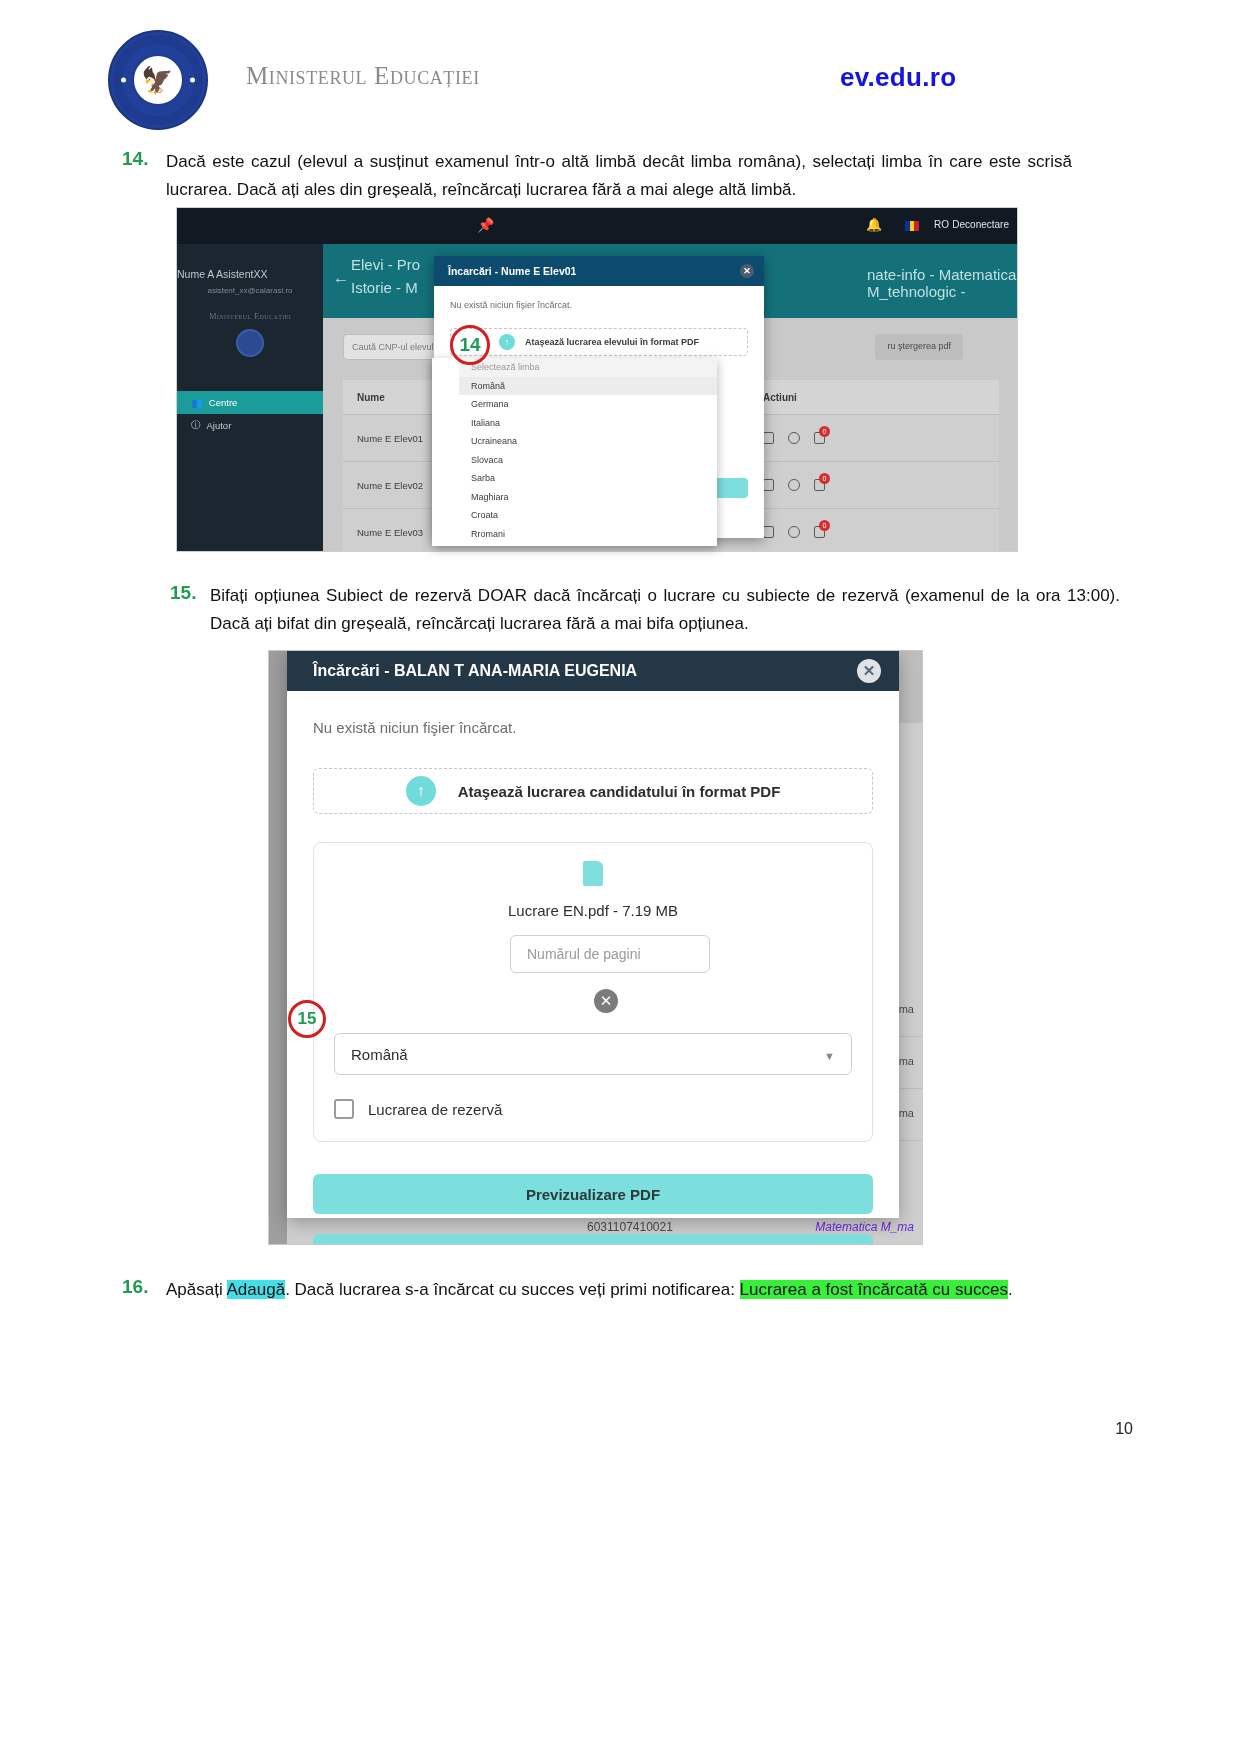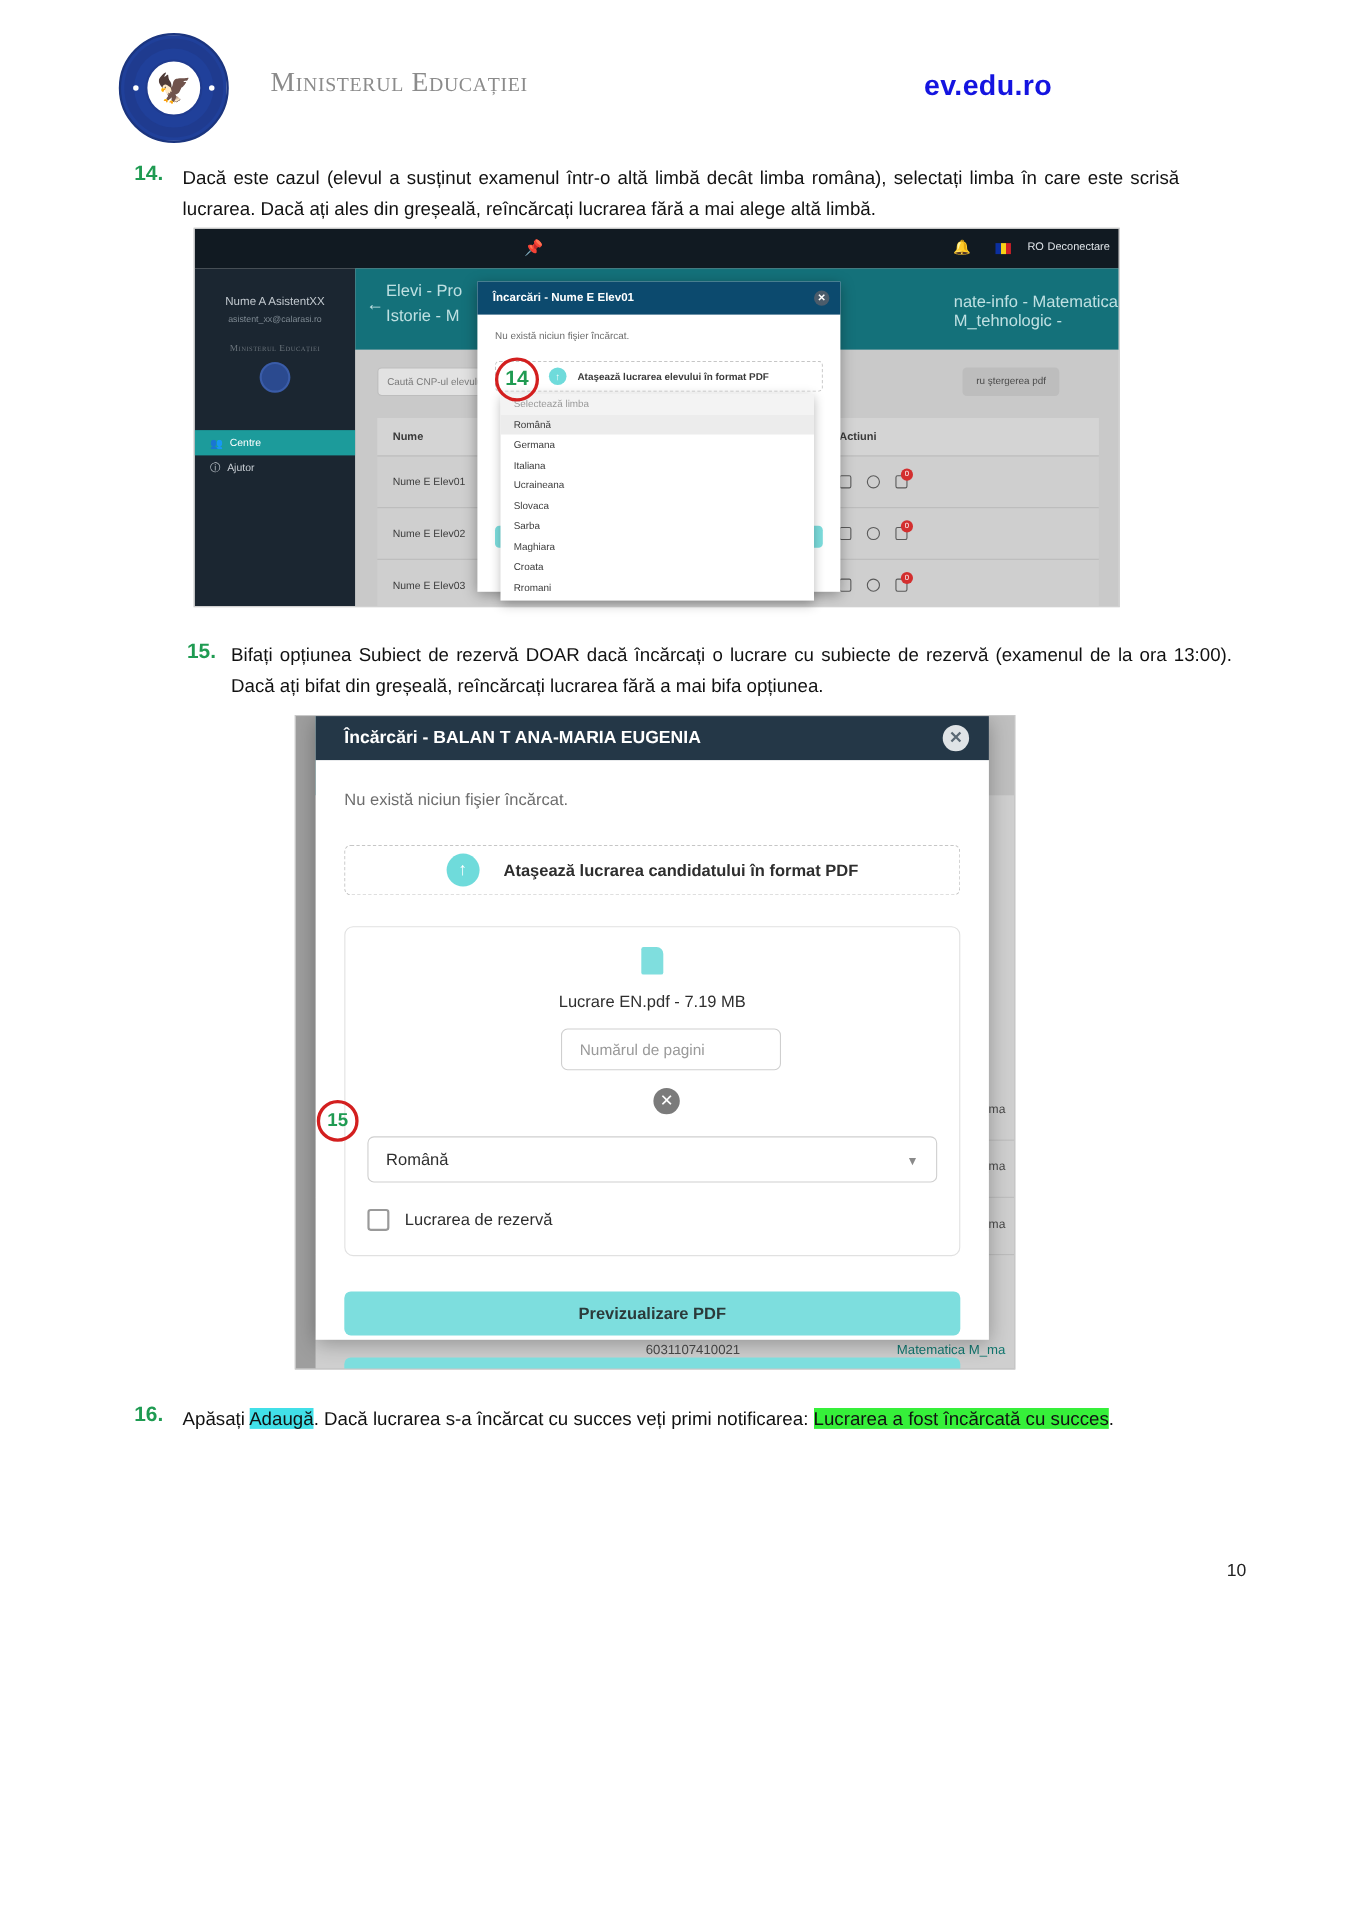--- a/index.html
+++ b/index.html
@@ -95,21 +95,21 @@
   .s1-bell { position:absolute; right:134px; top:9px; color:#c9cfd4; font-size:13px; }
   .s1-flag { position:absolute; right:98px; top:13px; width:14px; height:10px;
              background:linear-gradient(to right,#0b2f9f 0 33%,#f7d117 33% 66%,#cf2027 66% 100%); }
   .s1-lang { position:absolute; right:68px; top:11px; font-size:10px; color:#dfe4e8; }
   .s1-logout { position:absolute; right:8px; top:11px; font-size:10px; color:#dfe4e8; }
 
   .s1-sidebar {
     position:absolute; left:0; top:36px; width:146px; bottom:0;
     background:#1b2631;
   }
-  .s1-user { margin-top:24px; text-align:center; color:#c2c9cf; font-size:10.5px; }
+  .s1-user { margin-top:24px; text-align:left; color:#c2c9cf; font-size:10.5px; }
   .s1-email { margin-top:6px; text-align:center; color:#7f8a93; font-size:8px; }
   .s1-minis { margin-top:16px; text-align:center; color:#6a737b; font-size:8.5px; font-variant:small-caps;
               font-family:"Liberation Serif", serif; letter-spacing:.4px; }
   .s1-seal-small {
     margin:8px auto 0; width:28px; height:28px; border-radius:50%;
     background:#2b4a8f; border:2px solid #3a5ca8;
   }
   .s1-menu { margin-top:34px; }
   .s1-menu-item {
     height:23px; display:flex; align-items:center; gap:6px;
@@ -193,41 +193,42 @@
     position:absolute; width:40px; height:40px; border-radius:50%;
     border:3px solid #d31f1f; background:transparent;
     display:flex; align-items:center; justify-content:center;
     font-size:19px; font-weight:bold; color:#1f9b52;
     z-index:30;
   }
   .m14 { left:450px; top:325px; }
 
   
   .s1-dd {
-    position:absolute; left:455px; top:358px; width:285px; height:188px;
+    position:absolute; left:432px; top:358px; width:285px; height:188px;
     background:#ffffff; box-shadow:0 3px 10px rgba(0,0,0,.3); z-index:25;
     overflow:hidden;
+    padding-left:27px;
   }
   .s1-dd-opt { height:18.5px; padding:4px 0 0 12px; font-size:9px; color:#3b3b3b; }
   .s1-dd-opt.ph { color:#9a9a9a; background:#f3f3f3; }
   .s1-dd-opt.sel { background:#ececec; }
 
   
   .shot2 {
     position:absolute; left:268px; top:650px; width:655px; height:595px;
     background:#bfbfbf; overflow:hidden; border:1px solid #c9c9c9;
   }
   .s2-left-strip { position:absolute; left:0; top:0; width:18px; bottom:0; background:#9e9e9e; }
   .s2-teal { position:absolute; left:18px; top:0; width:262px; height:72px; background:#15757d; }
   .s2-teal-a { position:absolute; left:8px; top:16px; color:#cfe6e8; font-size:22px; }
   .s2-rows { position:absolute; left:18px; top:72px; right:0; bottom:0; background:#cfcfcf; }
   .s2-row { height:52px; border-bottom:1px solid #bdbdbd; position:relative; }
   .s2-row-text { position:absolute; right:8px; top:18px; font-size:11px; color:#4a4a4a; }
   .s2-lastrow { position:absolute; left:300px; bottom:10px; font-size:12px; color:#4a4a4a; }
-  .s2-lastrow2 { position:absolute; right:8px; bottom:10px; font-size:12px; color:#0f766e; }
+  .s2-lastrow2 { position:absolute; right:8px; bottom:10px; font-size:12px; color:#6d28d9;font-style:italic; }
 
   .s2-modal {
     position:absolute; left:18px; top:0; width:612px; height:567px;
     background:#ffffff; box-shadow:0 4px 18px rgba(0,0,0,.3);
   }
   .s2-modal-head {
     height:40px; background:#243747; color:#ffffff;
     font-size:16px; font-weight:bold; padding:11px 4px 0 26px; position:relative;
   }
   .s2-modal-close {

